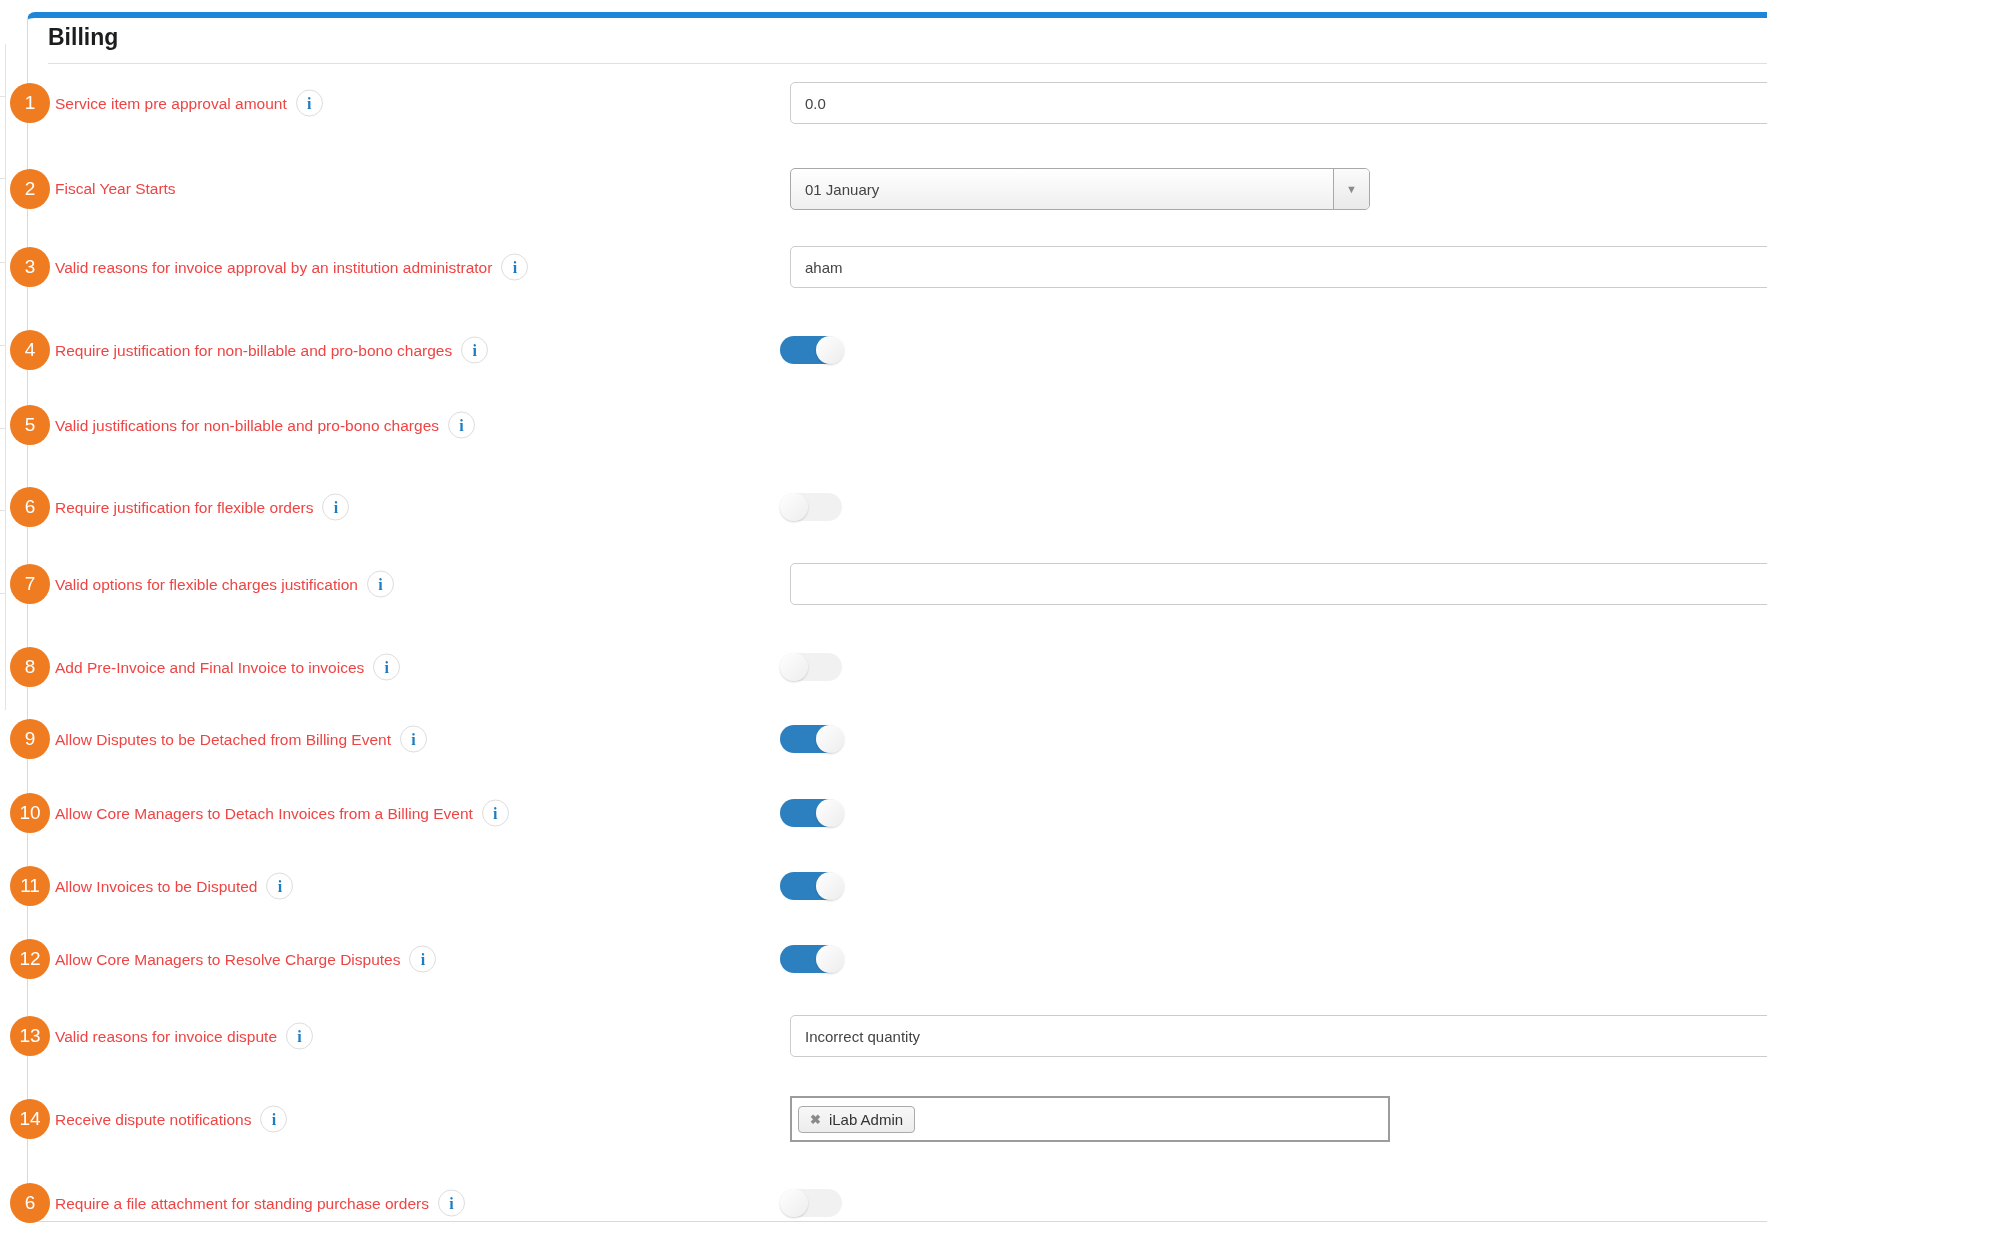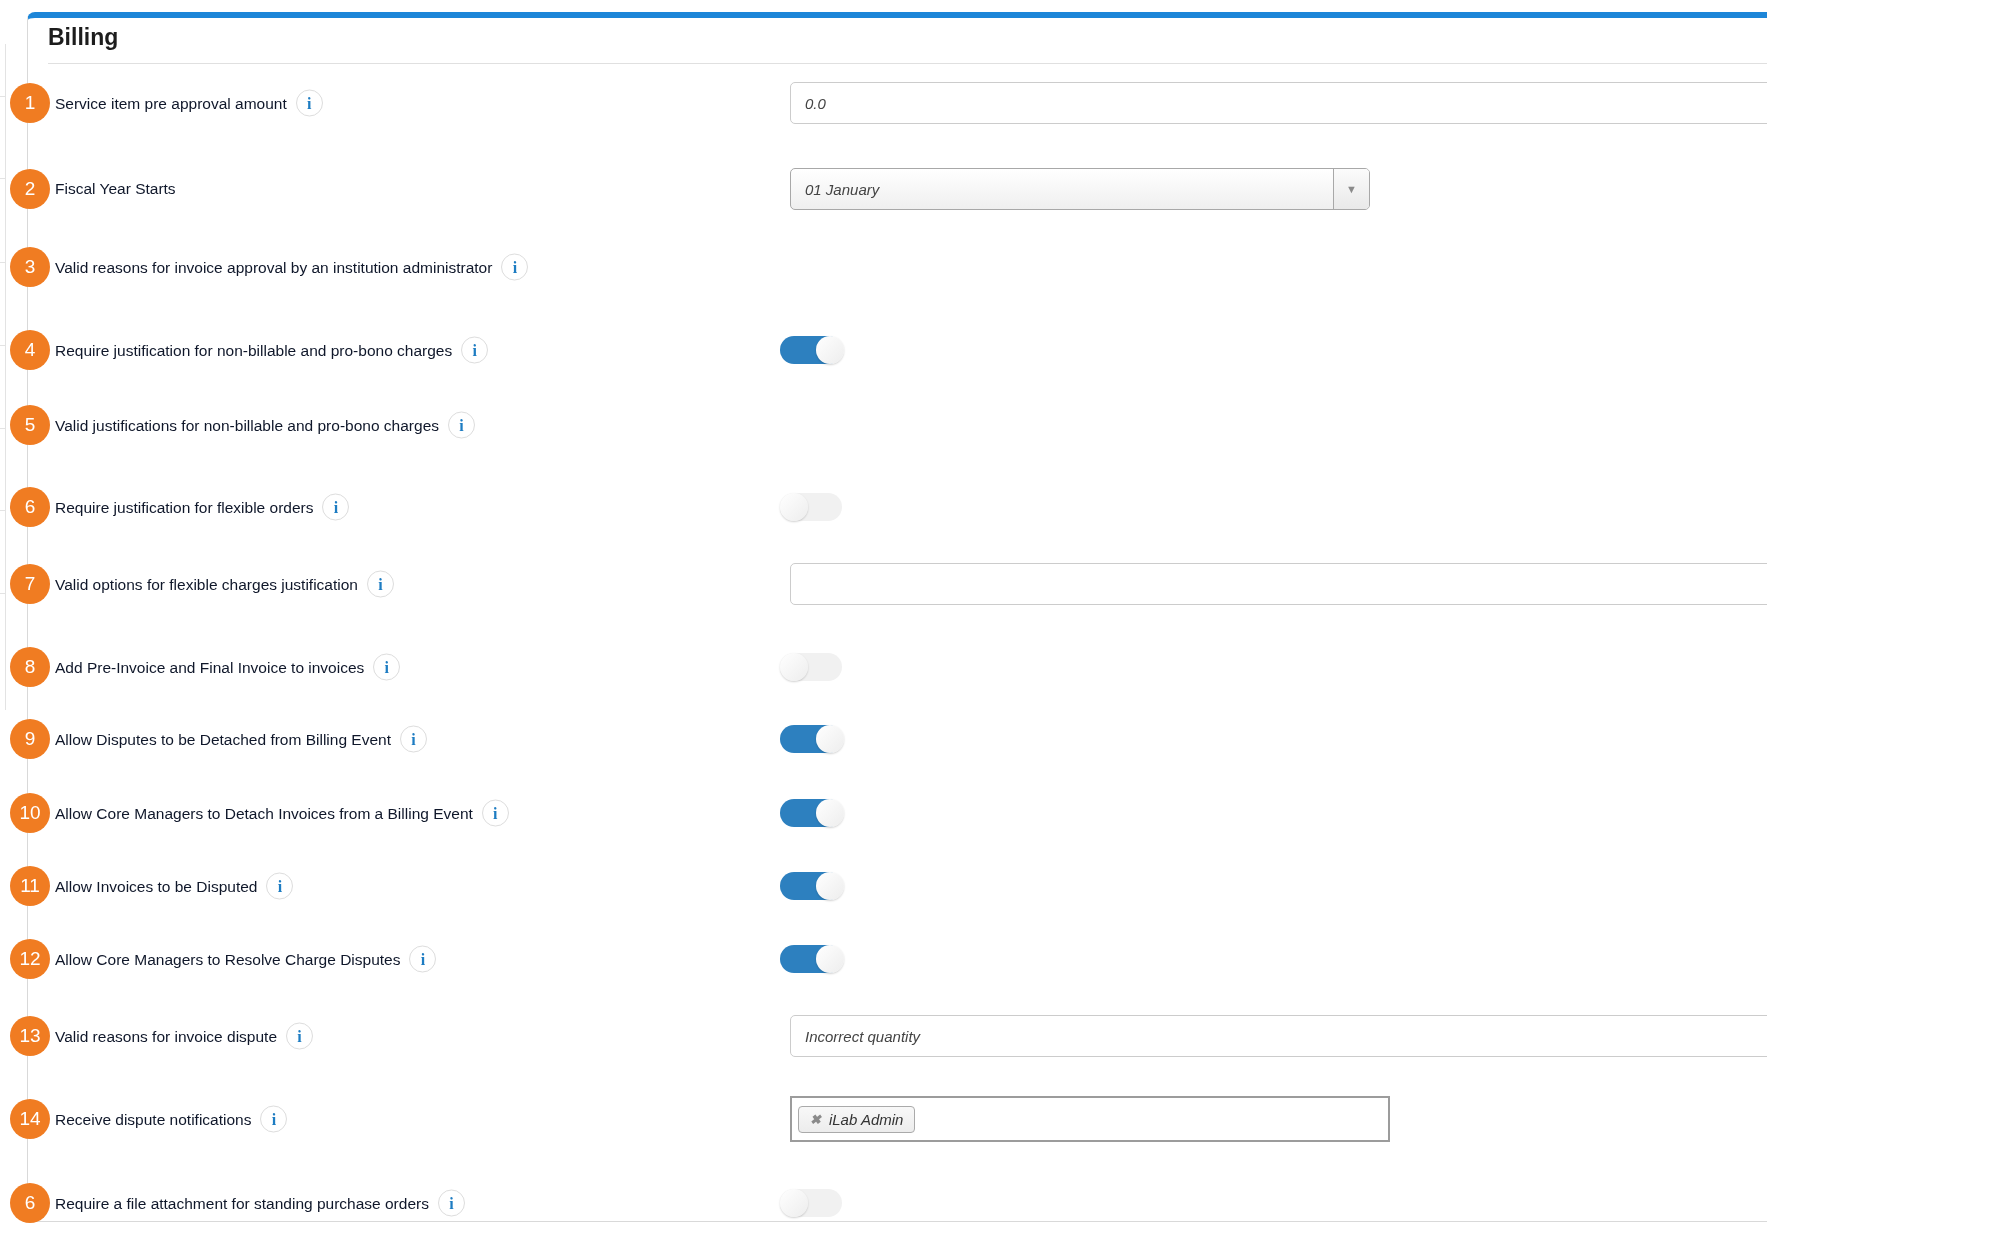--- a/index.html
+++ b/index.html
@@ -16,27 +16,27 @@
   .title-rule{position:absolute;left:48px;top:63px;width:1914px;height:1px;background:#e0e0e0;}
 
   
   .row{position:absolute;left:0;width:1996px;height:42px;}
   .row.tall{height:46px;}
   .badge{position:absolute;left:10px;top:50%;transform:translateY(-50%);width:40px;height:40px;
          border-radius:50%;background:#f07c22;color:#fff;display:flex;align-items:center;
          justify-content:center;font-size:19px;z-index:2;}
   .label-wrap{position:absolute;left:55px;top:50%;transform:translateY(-50%);
               display:flex;align-items:center;gap:9px;white-space:nowrap;}
-  .label{font-size:15.5px;color:#0f172a;}
+  .label{font-size:15.5px;color:#ef4444;}
   .info{width:27px;height:27px;box-sizing:border-box;border:1px solid #ddd;border-radius:50%;
         display:flex;align-items:center;justify-content:center;color:#1d7cc2;
         font-family:"Liberation Serif",serif;font-weight:bold;font-size:16px;background:#fff;}
 
   
-  .control{position:absolute;top:50%;transform:translateY(-50%);font-style:italic;}
+  .control{position:absolute;top:50%;transform:translateY(-50%);}
   .at-input{left:790px;}
   .at-toggle{left:780px;}
   .text-input{width:1172px;height:42px;box-sizing:border-box;border:1px solid #ccc;border-radius:5px;
               padding:0 14px;font-size:15px;color:#444;background:#fff;font-family:inherit;outline:none;}
   .select{width:580px;height:42px;box-sizing:border-box;border:1px solid #a8a8a8;border-radius:5px;
           background:linear-gradient(#ffffff,#efefef);position:relative;display:flex;align-items:center;
           cursor:pointer;text-align:center;}
   .select-text{padding-left:14px;font-size:15px;color:#444;}
   .select-arrow{position:absolute;right:0;top:0;width:36px;height:100%;box-sizing:border-box;
                 border-left:1px solid #a8a8a8;border-radius:0 4px 4px 0;
@@ -92,20 +92,21 @@
       <span class="select-arrow">▼</span>
     </div>
   </div>
 
   <div class="row" style="top:246px">
     <div class="badge">3</div>
     <div class="label-wrap">
       <span class="label">Valid reasons for invoice approval by an institution administrator</span>
       <span class="info">i</span>
     </div>
+    <input class="text-input control at-input" value="aham" style="">
   </div>
 
   <div class="row" style="top:329px">
     <div class="badge">4</div>
     <div class="label-wrap">
       <span class="label">Require justification for non-billable and pro-bono charges</span>
       <span class="info">i</span>
     </div>
     <div class="toggle on control at-toggle">
       <div class="knob"></div>

